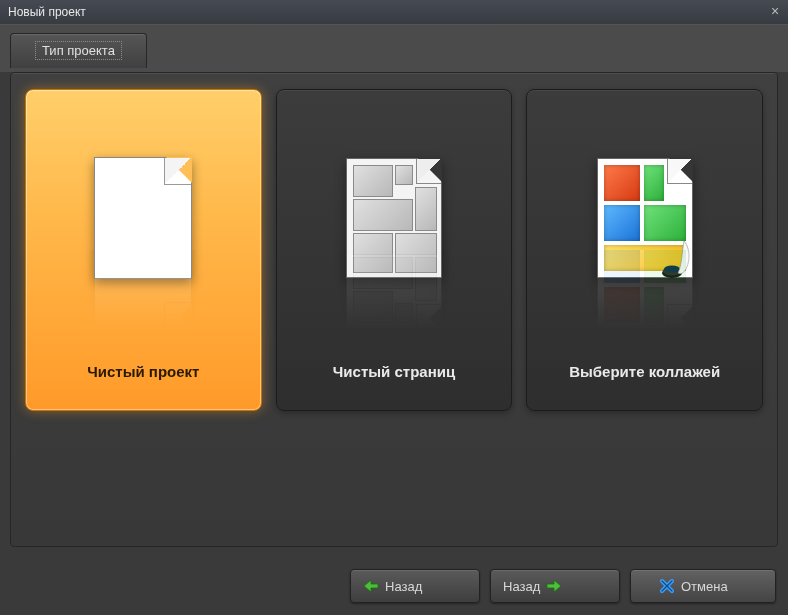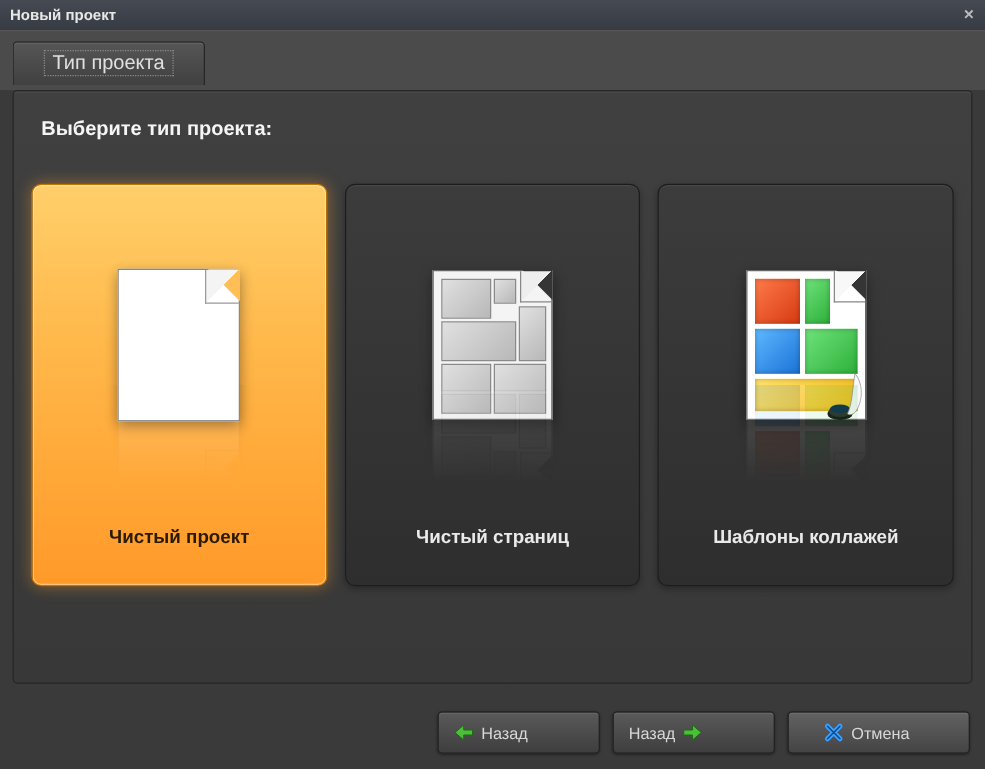--- a/index.html
+++ b/index.html
@@ -19,21 +19,20 @@
   }
   .titlebar {
     height: 24px;
     display: flex;
     align-items: center;
     padding: 0 8px;
     background: linear-gradient(to bottom, #454a53, #373b42);
     color: #e8e8e8;
     font-size: 12px;
     position: relative;
-    font-weight: bold;
   }
   .titlebar .close {
     position: absolute;
     right: 6px;
     top: 4px;
     width: 14px;
     height: 14px;
     color: #bbb;
     font-size: 14px;
     line-height: 14px;
@@ -50,21 +49,21 @@
   .tab {
     display: inline-block;
     height: 34px;
     padding: 0 24px;
     line-height: 34px;
     background: linear-gradient(to bottom, #565656, #404040);
     border: 1px solid #262626;
     border-bottom: none;
     border-radius: 4px 4px 0 0;
     color: #e0e0e0;
-    font-size: 16px;
+    font-size: 13px;
     box-shadow: inset 0 1px 0 rgba(255,255,255,0.1);
     cursor: pointer;
     text-align: center;
   }
   .tab .inner {
     border: 1px dotted #8a8a8a;
     padding: 1px 6px;
   }
   .content {
     position: absolute;
@@ -277,21 +276,20 @@
     <span class="close">×</span>
   </div>
 
   <div class="tabs-area">
     <div class="tab">
       <span class="inner">Тип проекта</span>
     </div>
   </div>
 
   <div class="content">
-    <div class="heading">Выберите тип проекта:</div>
 
     <div class="cards">
 
       <div class="card selected">
         <div class="card-icon-zone">
           <div class="doc-sheet">
             <div class="corner-fill"></div>
             <div class="fold"></div>
           </div>
           <div class="reflection">
@@ -354,21 +352,21 @@
               <div class="tile" style="left:6px;top:6px;width:36px;height:36px;background:linear-gradient(135deg,#ff7a4a,#d63a12);"></div>
               <div class="tile" style="left:46px;top:6px;width:20px;height:36px;background:linear-gradient(135deg,#6fe27a,#2db03a);"></div>
               <div class="tile" style="left:6px;top:46px;width:36px;height:36px;background:linear-gradient(135deg,#5fb9ff,#1a72d6);"></div>
               <div class="tile" style="left:46px;top:46px;width:42px;height:36px;background:linear-gradient(135deg,#6fe27a,#2db03a);"></div>
               <div class="tile" style="left:6px;top:86px;width:82px;height:26px;background:linear-gradient(135deg,#ffe26a,#f2b818);"></div>
               <div class="corner-fill"></div>
               <div class="fold"></div>
             </div>
           </div>
         </div>
-        <div class="card-label">Шаблоны коллажей</div>
+        <div class="card-label">Выберите коллажей</div>
       </div>
 
     </div>
   </div>
 
   <div class="footer">
     <div class="btn">
       <svg width="16" height="14" viewBox="0 0 16 14">
         <path d="M8 1 L1 7 L8 13 L8 9 L15 9 L15 5 L8 5 Z" fill="#4bbf3a" stroke="#1e6a12" stroke-width="0.8"></path>
       </svg>

